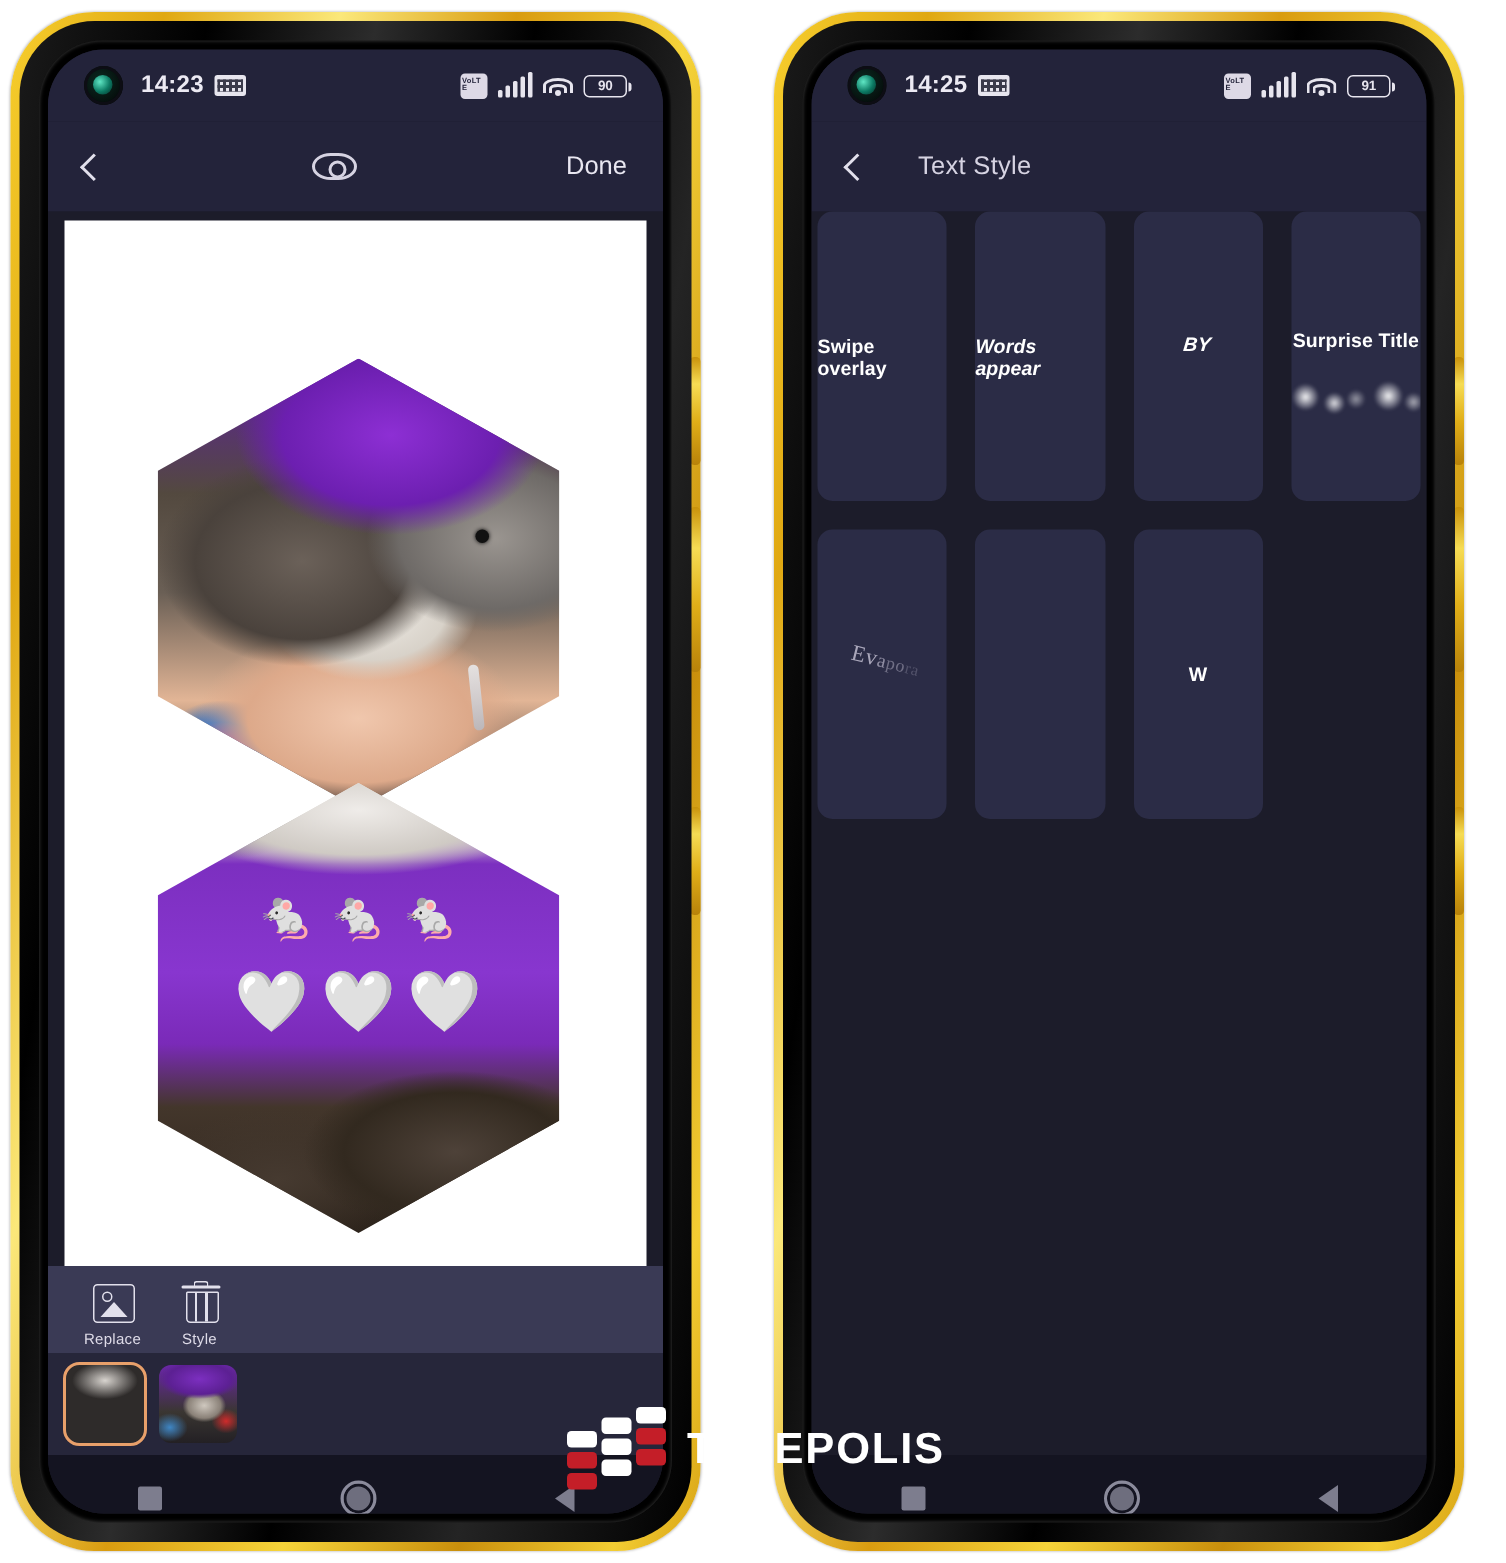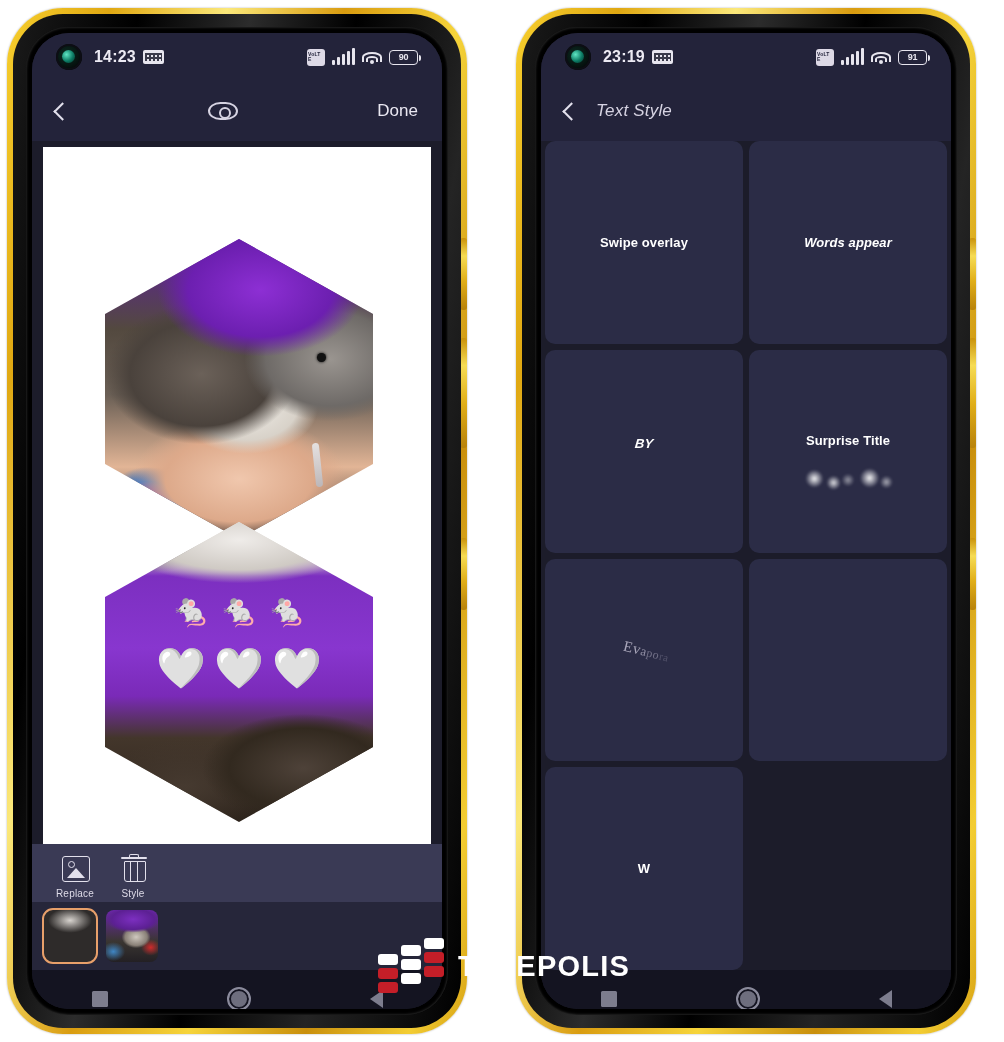--- a/index.html
+++ b/index.html
@@ -80,21 +80,21 @@
     position:relative; display:flex; align-items:center; justify-content:center; }
   .batt::after{ content:""; position:absolute; right:-4px; top:4px; width:2.5px; height:6px;
     background:#e7e5ee; border-radius:0 2px 2px 0; }
   .batt b{ font-size:9px; font-weight:700; color:#e7e5ee; letter-spacing:-.2px; }
 
   
   .appbar{ height:60px; background:#23233a; display:flex; align-items:center;
     padding:0 24px; color:#e8e6f0; }
   .chev{ width:13px; height:13px; border-left:2.6px solid #e2e0ec;
     border-bottom:2.6px solid #e2e0ec; transform:rotate(45deg); flex:0 0 auto; }
-  .appbar-title{ margin-left:18px; font-size:17px; color:#d6d3e2; letter-spacing:.2px;font-style:italic; }
+  .appbar-title{ margin-left:34px; font-size:17px; color:#d6d3e2; letter-spacing:.2px; }
   .eye{ margin:0 auto; width:30px; height:18px; position:relative; }
   .eye::before{ content:""; position:absolute; inset:0; border:2px solid #d6d3e2;
     border-radius:50% 50% 50% 50%/ 60% 60% 60% 60%; }
   .eye::after{ content:""; position:absolute; left:50%; top:50%; width:8px; height:8px;
     margin:-4px 0 0 -4px; border:2px solid #d6d3e2; border-radius:50%; }
   .done{ font-size:17px; color:#e9e7f1; }
 
   
   .canvas-wrap{ position:relative; height:703px; background:#1c1c2a;
     display:flex; align-items:flex-start; justify-content:center; padding-top:6px; }
@@ -167,21 +167,21 @@
       linear-gradient(180deg,#3a3630 0%,#5d2e8c 48%,#2c211a 100%); }
   .thumbB{ background:
       radial-gradient(ellipse 62% 30% at 52% 18%, #7c2fc0 0%, #5c2093 65%, rgba(92,32,147,0) 85%),
       radial-gradient(ellipse 34% 26% at 58% 52%, #cfc8bf 0%, #8a8178 62%, rgba(138,129,120,0) 82%),
       radial-gradient(ellipse 26% 22% at 86% 72%, #cf2b2b 0%, rgba(207,43,43,0) 72%),
       radial-gradient(ellipse 30% 24% at 14% 80%, #3f86c4 0%, rgba(63,134,196,0) 76%),
       linear-gradient(180deg,#6a26a8 0%,#3a3632 60%,#232024 100%); }
 
   
   .grid{ height:829px; background:#1c1c2a; padding:0 4px;
-    display:grid; grid-template-columns:1fr 1fr; grid-template-rows:repeat(4,1fr); gap:6px; }
+    display:grid; grid-template-columns:1fr 1fr 1fr 1fr; grid-template-rows:repeat(4,1fr); gap:19px; }
   .cell{ background:#2b2c46; border-radius:10px; position:relative; overflow:hidden;
     display:flex; align-items:center; justify-content:center; }
   .cell .t{ font-size:13px; font-weight:700; color:#ffffff; letter-spacing:.1px; }
   .t-swipe{ }
   .t-words{ color:#7a3df0; font-style:italic; font-weight:800; font-size:14px; }
   .t-new{ color:#3a5bf5; font-weight:800; font-size:21px; letter-spacing:1px;
     text-shadow:0 0 6px rgba(58,91,245,.45); }
   .t-by{ color:#f2f0f7; font-style:italic; font-weight:800; font-size:13px;
     transform:translateY(-8px) skewX(-6deg); }
   .t-surprise{ color:#9a97ae; font-weight:700; font-size:13px;
@@ -323,21 +323,21 @@
     <div class="frame">
       <div class="side-btn a"></div>
       <div class="side-btn b"></div>
       <div class="side-btn c"></div>
       <div class="frame-inner">
         <div class="bezel">
           <div class="screen">
 
             <div class="statusbar">
               <div class="punch"></div>
-              <span class="sb-time">23:19</span>
+              <span class="sb-time">14:25</span>
               <span class="kbd-icon"></span>
               <div class="sb-right">
                 <span class="volte"></span>
                 <span class="bars">
                     <i></i>
                     <i></i>
                     <i></i>
                     <i></i>
                     <i></i>
                   </span>

